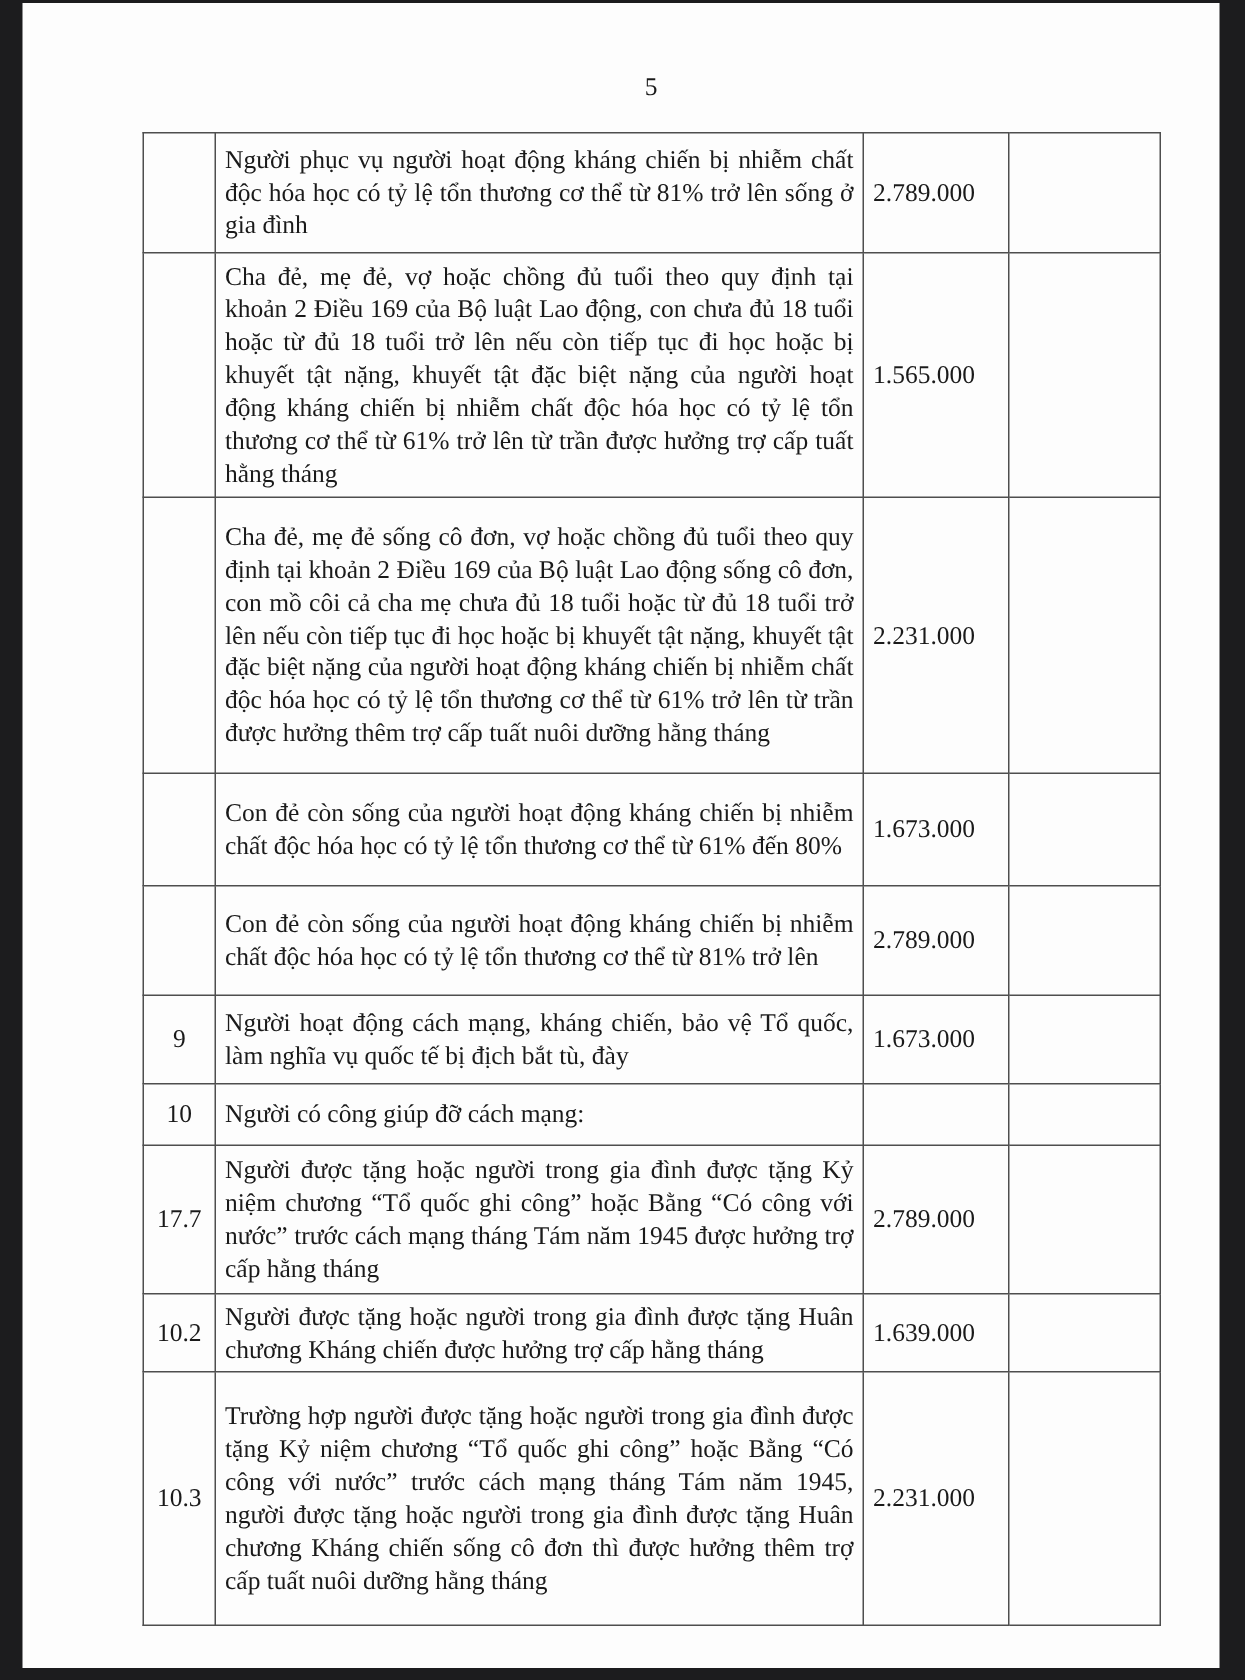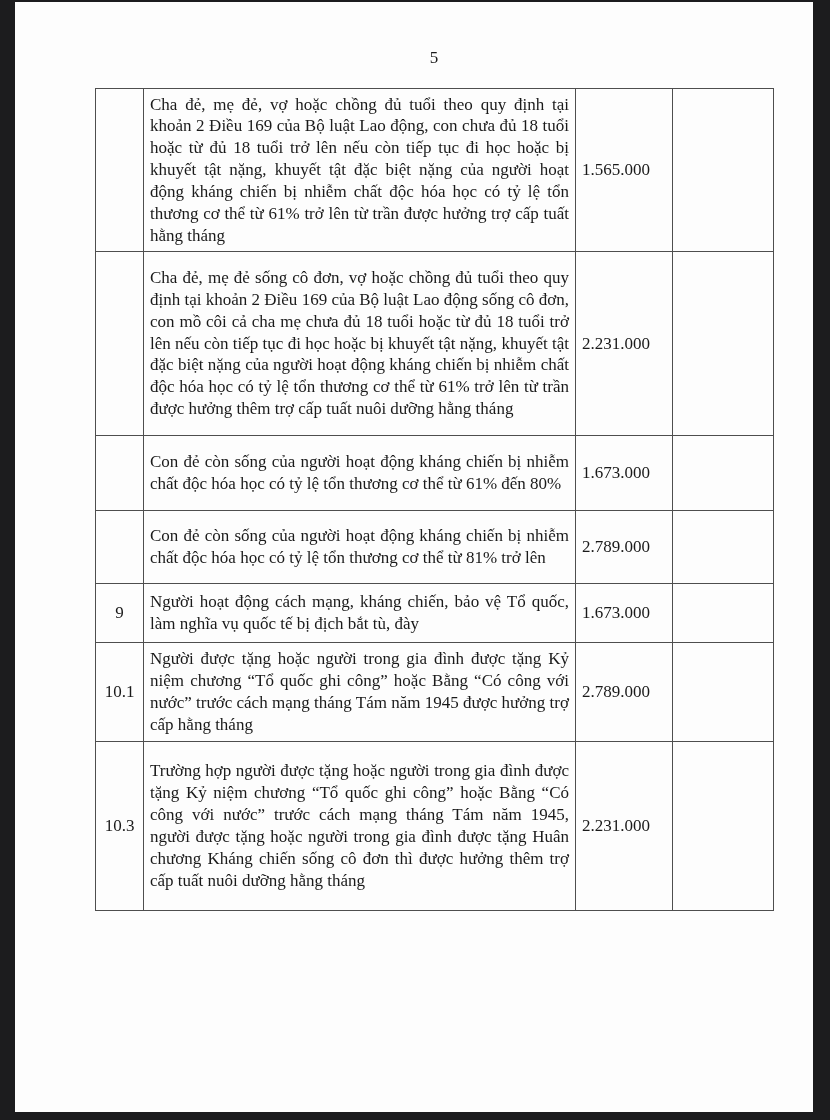--- a/index.html
+++ b/index.html
@@ -72,20 +72,26 @@
 
   <table class="doc-table">
     <colgroup>
       <col style="width:48px">
       <col style="width:432px">
       <col style="width:97px">
       <col style="width:101px">
     </colgroup>
     <tbody>
         <tr>
+          <td class="col-no" style="height: 73px;"></td>
+          <td class="col-desc">Người phục vụ người hoạt động kháng chiến bị nhiễm chất độc hóa học có tỷ lệ tổn thương cơ thể từ 81% trở lên sống ở gia đình</td>
+          <td class="col-amount">2.789.000</td>
+          <td class="col-note"></td>
+        </tr>
+        <tr>
           <td class="col-no" style="height: 156px;"></td>
           <td class="col-desc">Cha đẻ, mẹ đẻ, vợ hoặc chồng đủ tuổi theo quy định tại khoản 2 Điều 169 của Bộ luật Lao động, con chưa đủ 18 tuổi hoặc từ đủ 18 tuổi trở lên nếu còn tiếp tục đi học hoặc bị khuyết tật nặng, khuyết tật đặc biệt nặng của người hoạt động kháng chiến bị nhiễm chất độc hóa học có tỷ lệ tổn thương cơ thể từ 61% trở lên từ trần được hưởng trợ cấp tuất hằng tháng</td>
           <td class="col-amount">1.565.000</td>
           <td class="col-note"></td>
         </tr>
         <tr>
           <td class="col-no" style="height: 177px;"></td>
           <td class="col-desc">Cha đẻ, mẹ đẻ sống cô đơn, vợ hoặc chồng đủ tuổi theo quy định tại khoản 2 Điều 169 của Bộ luật Lao động sống cô đơn, con mồ côi cả cha mẹ chưa đủ 18 tuổi hoặc từ đủ 18 tuổi trở lên nếu còn tiếp tục đi học hoặc bị khuyết tật nặng, khuyết tật đặc biệt nặng của người hoạt động kháng chiến bị nhiễm chất độc hóa học có tỷ lệ tổn thương cơ thể từ 61% trở lên từ trần được hưởng thêm trợ cấp tuất nuôi dưỡng hằng tháng</td>
           <td class="col-amount">2.231.000</td>
           <td class="col-note"></td>
@@ -102,23 +108,35 @@
           <td class="col-amount">2.789.000</td>
           <td class="col-note"></td>
         </tr>
         <tr>
           <td class="col-no" style="height: 52px;">9</td>
           <td class="col-desc">Người hoạt động cách mạng, kháng chiến, bảo vệ Tổ quốc, làm nghĩa vụ quốc tế bị địch bắt tù, đày</td>
           <td class="col-amount">1.673.000</td>
           <td class="col-note"></td>
         </tr>
         <tr>
-          <td class="col-no" style="height: 92px;">10.1</td>
+          <td class="col-no" style="height: 34px;">10</td>
+          <td class="col-desc">Người có công giúp đỡ cách mạng:</td>
+          <td class="col-amount"></td>
+          <td class="col-note"></td>
+        </tr>
+        <tr>
+          <td class="col-no" style="height: 92px;">17.7</td>
           <td class="col-desc">Người được tặng hoặc người trong gia đình được tặng Kỷ niệm chương “Tổ quốc ghi công” hoặc Bằng “Có công với nước” trước cách mạng tháng Tám năm 1945 được hưởng trợ cấp hằng tháng</td>
           <td class="col-amount">2.789.000</td>
+          <td class="col-note"></td>
+        </tr>
+        <tr>
+          <td class="col-no" style="height: 45px;">10.2</td>
+          <td class="col-desc">Người được tặng hoặc người trong gia đình được tặng Huân chương Kháng chiến được hưởng trợ cấp hằng tháng</td>
+          <td class="col-amount">1.639.000</td>
           <td class="col-note"></td>
         </tr>
         <tr>
           <td class="col-no" style="height: 162px;">10.3</td>
           <td class="col-desc">Trường hợp người được tặng hoặc người trong gia đình được tặng Kỷ niệm chương “Tổ quốc ghi công” hoặc Bằng “Có công với nước” trước cách mạng tháng Tám năm 1945, người được tặng hoặc người trong gia đình được tặng Huân chương Kháng chiến sống cô đơn thì được hưởng thêm trợ cấp tuất nuôi dưỡng hằng tháng</td>
           <td class="col-amount">2.231.000</td>
           <td class="col-note"></td>
         </tr>
       </tbody>
   </table>

